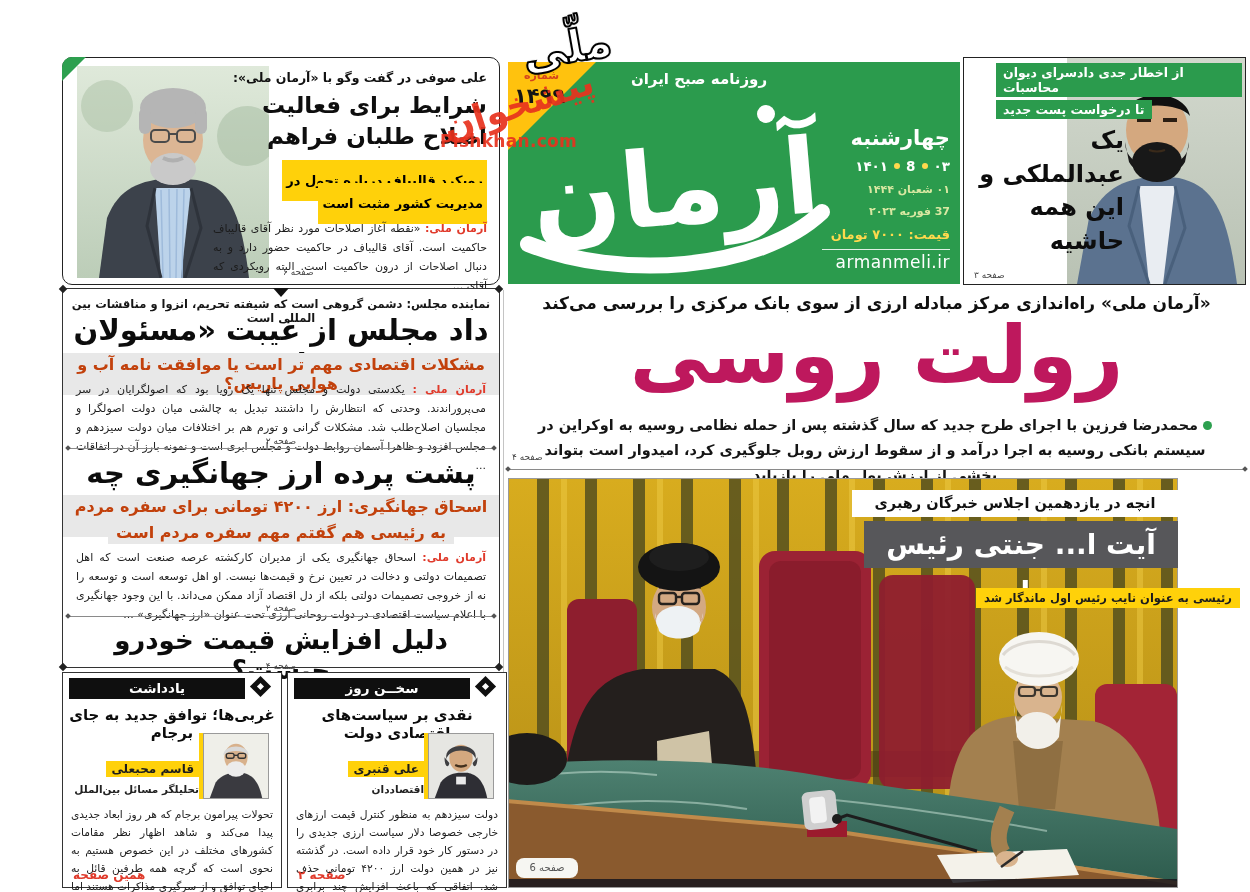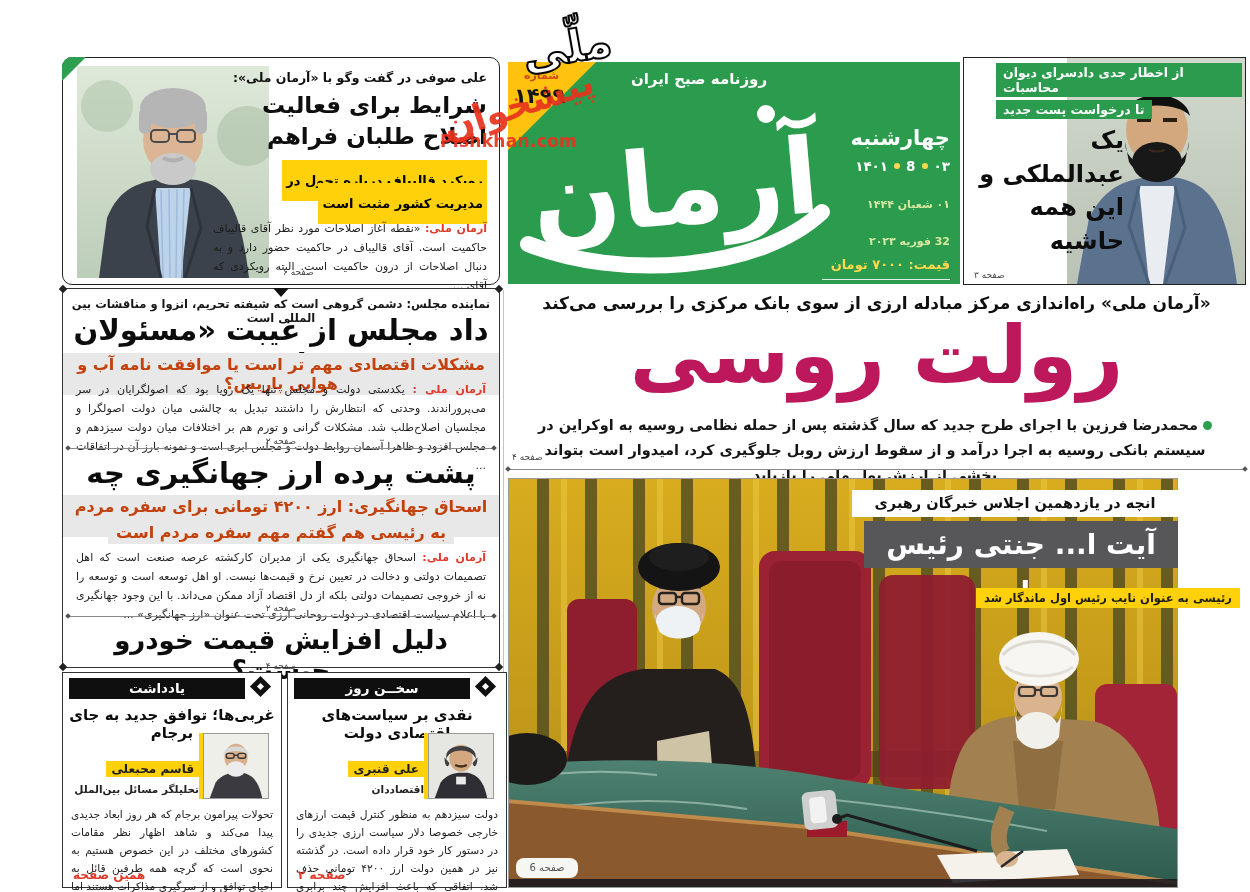--- a/index.html
+++ b/index.html
@@ -31,21 +31,21 @@
   .mast { left:508px; top:62px; width:452px; height:222px; background:#2b9b4d; }
   .mast-tri { position:absolute; left:0; top:0; width:0; height:0; border-top:88px solid #ffc20e; border-right:88px solid transparent; }
   .issue-label { position:absolute; left:16px; top:7px; font-size:11px; font-weight:bold; color:#d6441c; }
   .issue-num { position:absolute; left:6px; top:22px; font-size:21px; font-weight:bold; color:#141414; }
   .tagline { position:absolute; left:60px; right:130px; top:8px; text-align:center; font-size:15px; font-weight:bold; color:#fff; }
   .flourish { position:absolute; left:14px; top:-40px; font-size:44px; font-weight:bold; color:#fff; transform:rotate(-10deg); -webkit-text-stroke:2px #000; text-shadow:0 0 2px #000; }
   .date-col { position:absolute; left:6px; right:10px; top:64px; width:auto; text-align:right; direction:rtl; }
   .weekday { font-size:21px; font-weight:bold; color:#fff; }
   .date-row { margin-top:8px; display:flex; flex-direction:row; justify-content:flex-start; align-items:center; gap:6px; font-size:13.5px; font-weight:bold; color:#fff; }
   .date-row .dot { width:6px; height:6px; border-radius:50%; background:#ffd94d; }
-  .subdate { margin-top:24px; font-size:11px; color:#d9e8a2; font-weight:bold; }
+  .subdate { margin-top:9px; font-size:11px; color:#d9e8a2; font-weight:bold; }
   .price { margin-top:9px; font-size:13px; font-weight:bold; color:#ffd94d; }
   .site-line { margin-top:7px; border-top:1px solid rgba(255,255,255,.85); width:128px; margin-right:0; margin-left:auto; direction:ltr; }
   .website { font-size:17px; color:#fff; direction:ltr; text-align:right; letter-spacing:.5px; margin-top:2px; }
   .mast-cal { position:absolute; left:0; top:14px; width:330px; height:208px; }
 
   
   .wm { left:440px; top:84px; z-index:60; pointer-events:none; }
   .wm-fa { font-size:36px; font-weight:bold; color:#e8321e; transform:rotate(-18deg); display:block; opacity:.92; }
   .wm-en { font-size:17px; font-weight:bold; color:#e8321e; display:block; margin-top:6px; opacity:.92; letter-spacing:.3px; direction:ltr; }
 
@@ -148,21 +148,21 @@
     <div class="date-col">
       <div class="weekday">چهارشنبه</div>
       <div class="date-row">
         <span>۰۳</span>
         <span class="dot"></span>
         <span>8</span>
         <span class="dot"></span>
         <span>۱۴۰۱</span>
       </div>
       <div class="subdate">۰۱ شعبان ۱۴۴۴</div>
-      <div class="subdate">32 فوریه ۲۰۲۳</div>
+      <div class="subdate">37 فوریه ۲۰۲۳</div>
       <div class="price">قیمت: ۷۰۰۰ تومان</div>
       <div class="site-line"></div>
       <div class="website">armanmeli.ir</div>
     </div>
   </div>
 
   <div class="abs wm">
     <span class="wm-fa">پیشخوان</span>
     <span class="wm-en">Pishkhan.com</span>
   </div>

